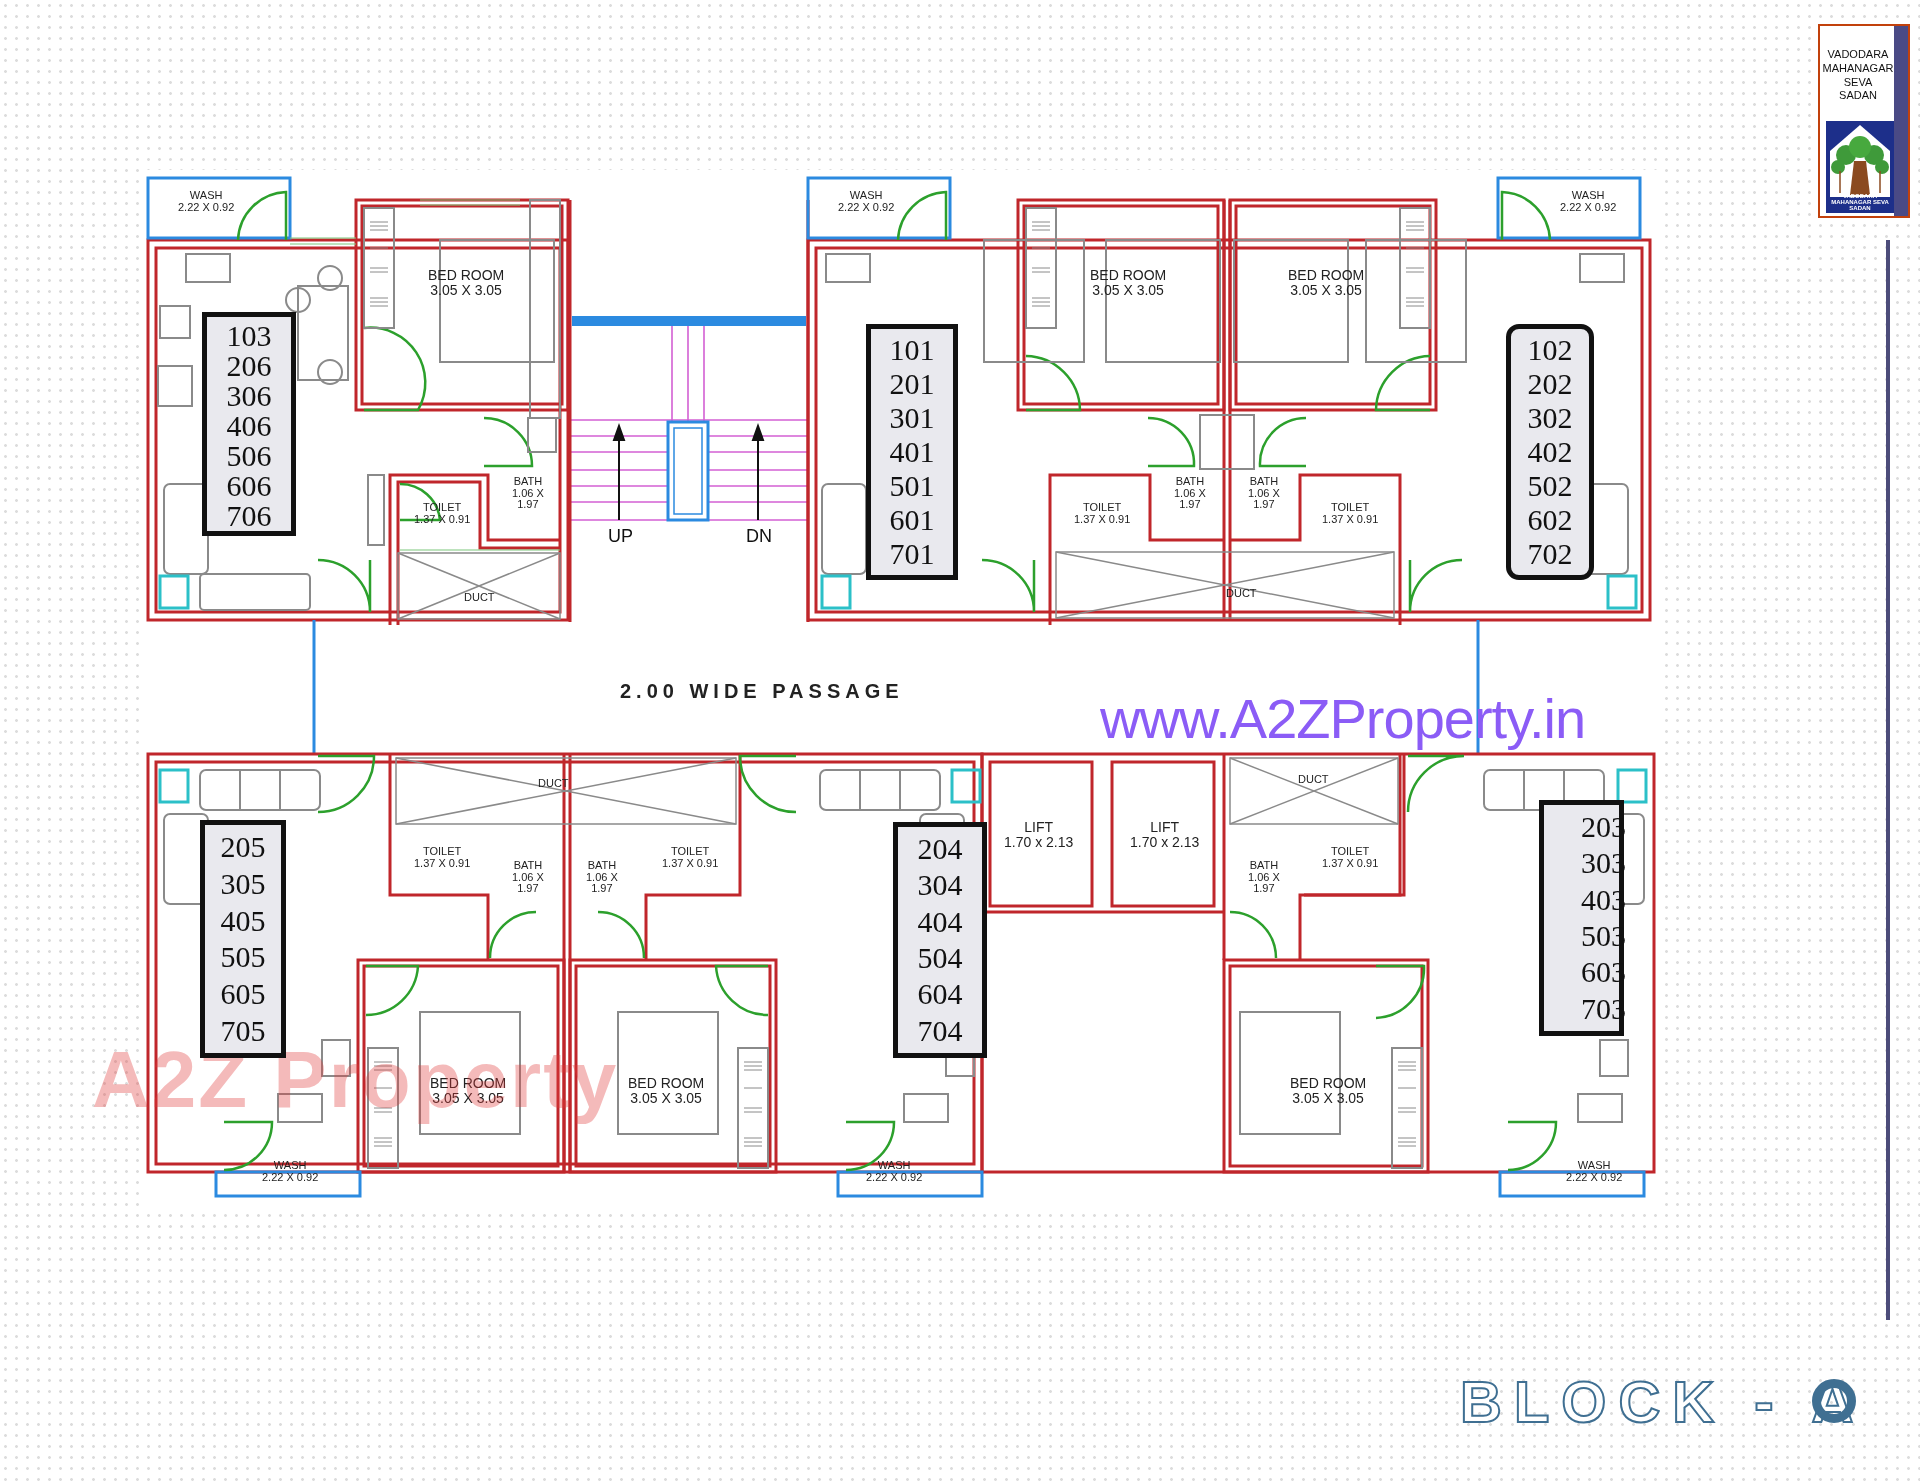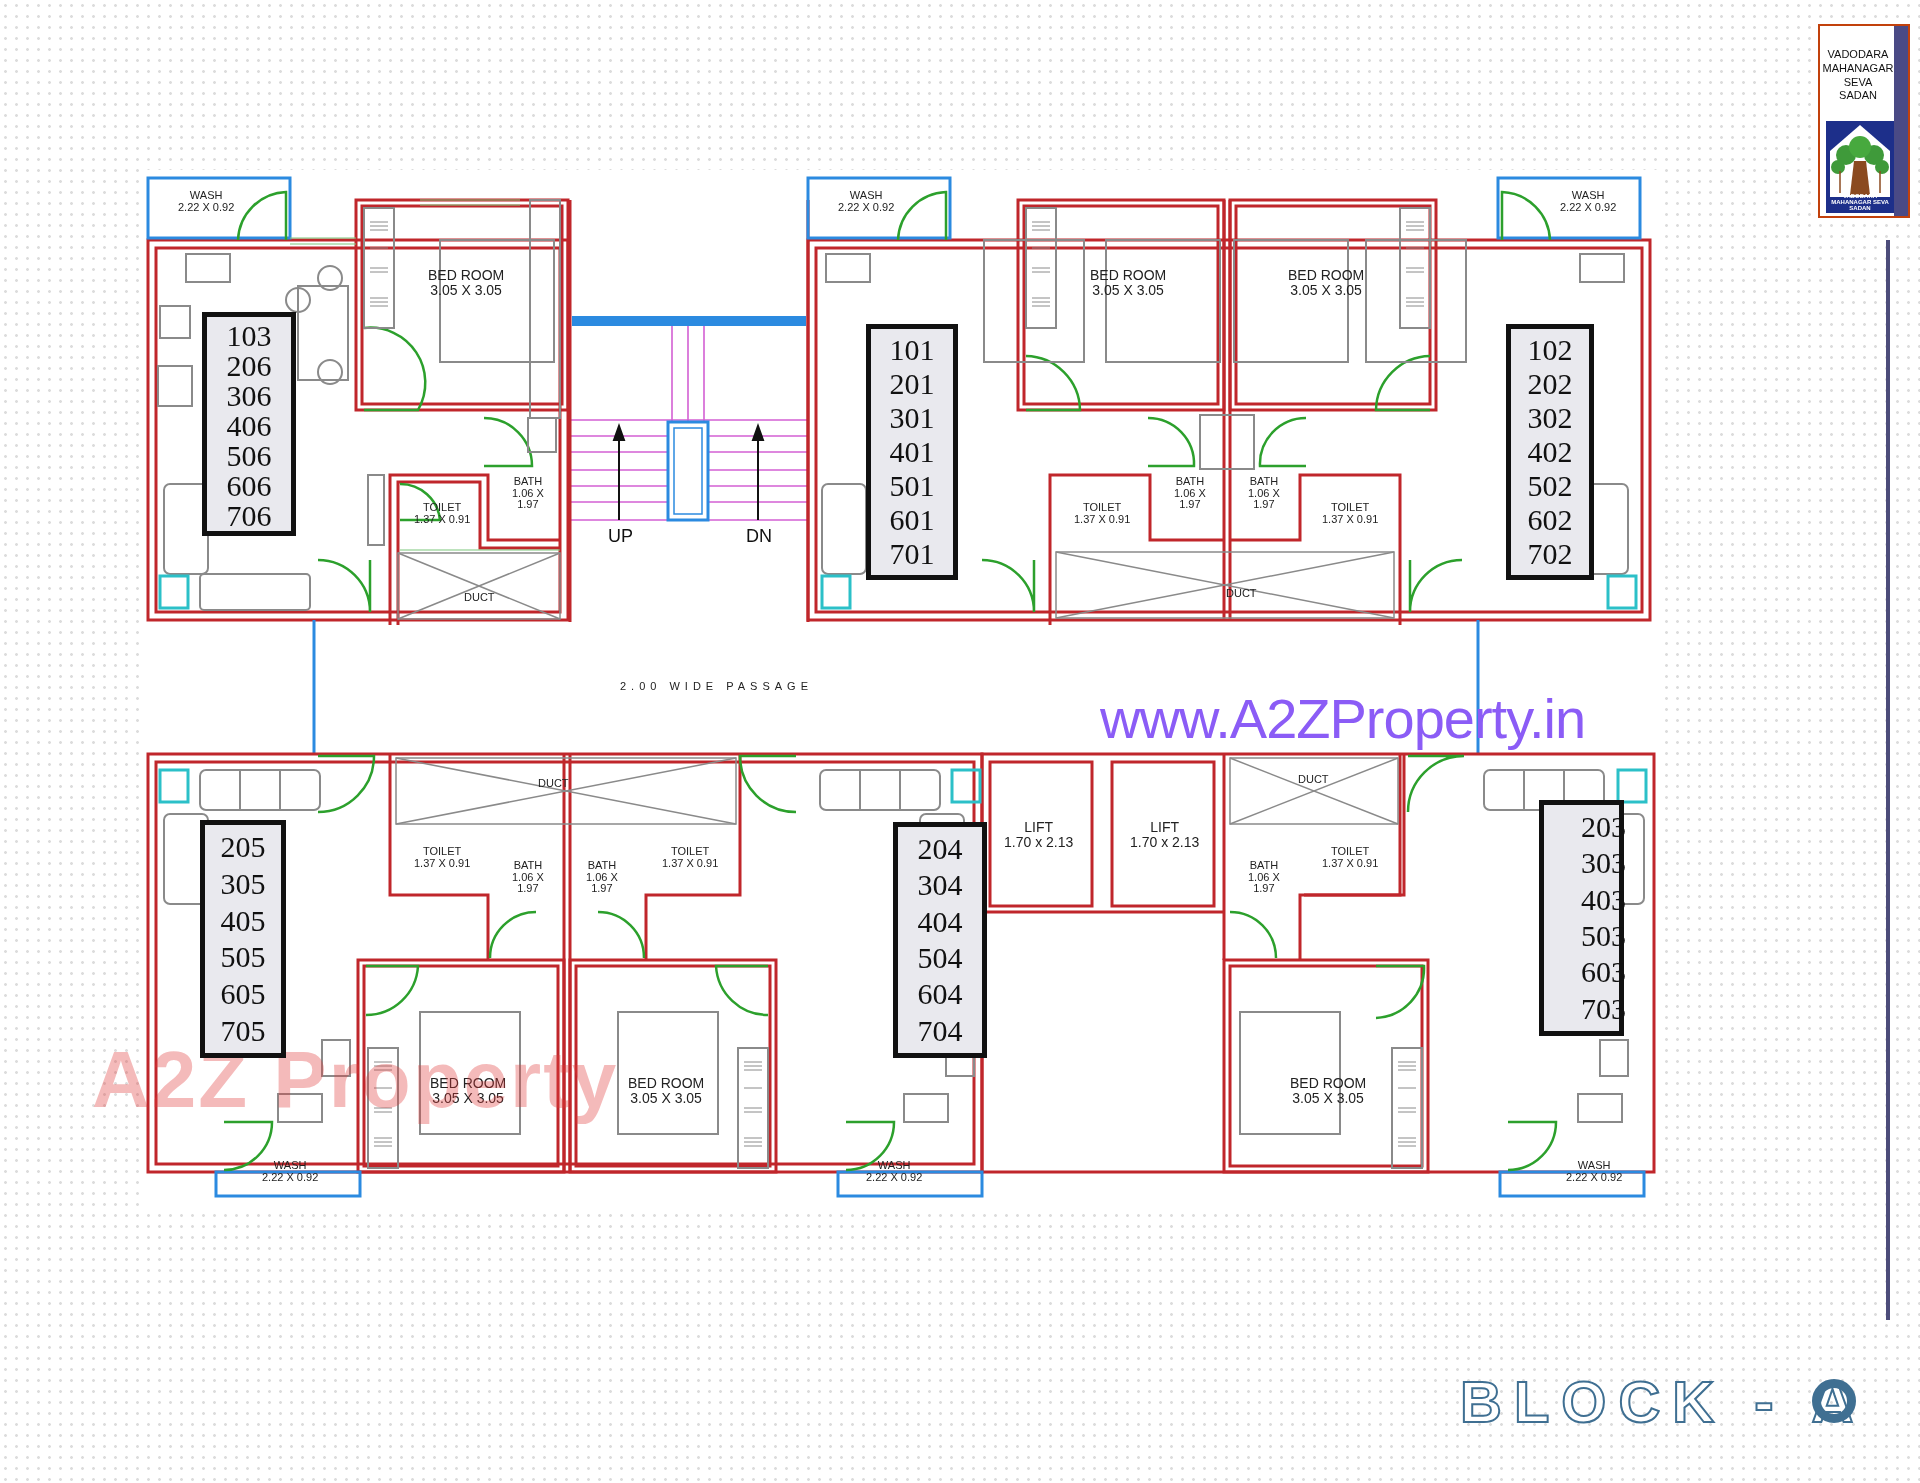--- a/index.html
+++ b/index.html
@@ -15,21 +15,21 @@
   svg.plan { position:absolute; left:0; top:0; }
   .lbl { position:absolute; font-family:"Liberation Sans", sans-serif; color:#222; text-align:center; line-height:1.05; white-space:nowrap; }
   .lbl-room { font-size:14px; }
   .lbl-small { font-size:11px; }
   .unitbox {
     position:absolute; background:#e9e9ee; border:5px solid #111;
     display:flex; flex-direction:column; align-items:center; justify-content:space-around;
     font-family:"Liberation Serif", serif; font-size:30px; color:#111; box-sizing:border-box; padding:4px 0;
   }
   .unitbox span { display:block; line-height:1; }
-  .passage { position:absolute; left:620px; top:680px; font-size:11px; letter-spacing:5px; color:#222; font-weight:normal; }
+  .passage { position:absolute; left:620px; top:680px; font-size:20px; letter-spacing:5px; color:#222; font-weight:bold; }
   .watermark-url { position:absolute; left:1100px; top:686px; font-size:56px; color:#8b5cf6; letter-spacing:-1px; }
   .watermark-logo { position:absolute; left:92px; top:1034px; font-size:80px; font-weight:bold; opacity:0.35; letter-spacing:2px; }
   .stair-txt { position:absolute; font-size:18px; color:#111; }
   .emblem {
     position:absolute; left:1818px; top:24px; width:92px; height:194px; border:2px solid #c2410c;
     background:#fff; box-sizing:border-box;
   }
   .emblem .sidebar { position:absolute; right:0; top:0; width:14px; height:100%; background:#4a4a85; }
   .emblem .title { position:absolute; left:2px; top:22px; width:72px; font-size:11px; text-align:center; color:#111; line-height:1.25; }
   .emblem .tree { position:absolute; left:6px; top:95px; width:68px; height:92px; background:#1d2f8a; }
@@ -355,21 +355,21 @@
   </div>
   <div class="unitbox" style="left:866px;top:324px;width:92px;height:256px;">
     <span>101</span>
       <span>201</span>
       <span>301</span>
       <span>401</span>
       <span>501</span>
       <span>601</span>
       <span>701</span>
   </div>
-  <div class="unitbox" style="left:1506px;top:324px;width:88px;height:256px;">
+  <div class="unitbox" style="left:1506px;top:324px;width:88px;height:256px;border-radius:13px;">
     <span>102</span>
       <span>202</span>
       <span>302</span>
       <span>402</span>
       <span>502</span>
       <span>602</span>
       <span>702</span>
   </div>
   <div class="unitbox" style="left:200px;top:820px;width:86px;height:238px;">
     <span>205</span>

